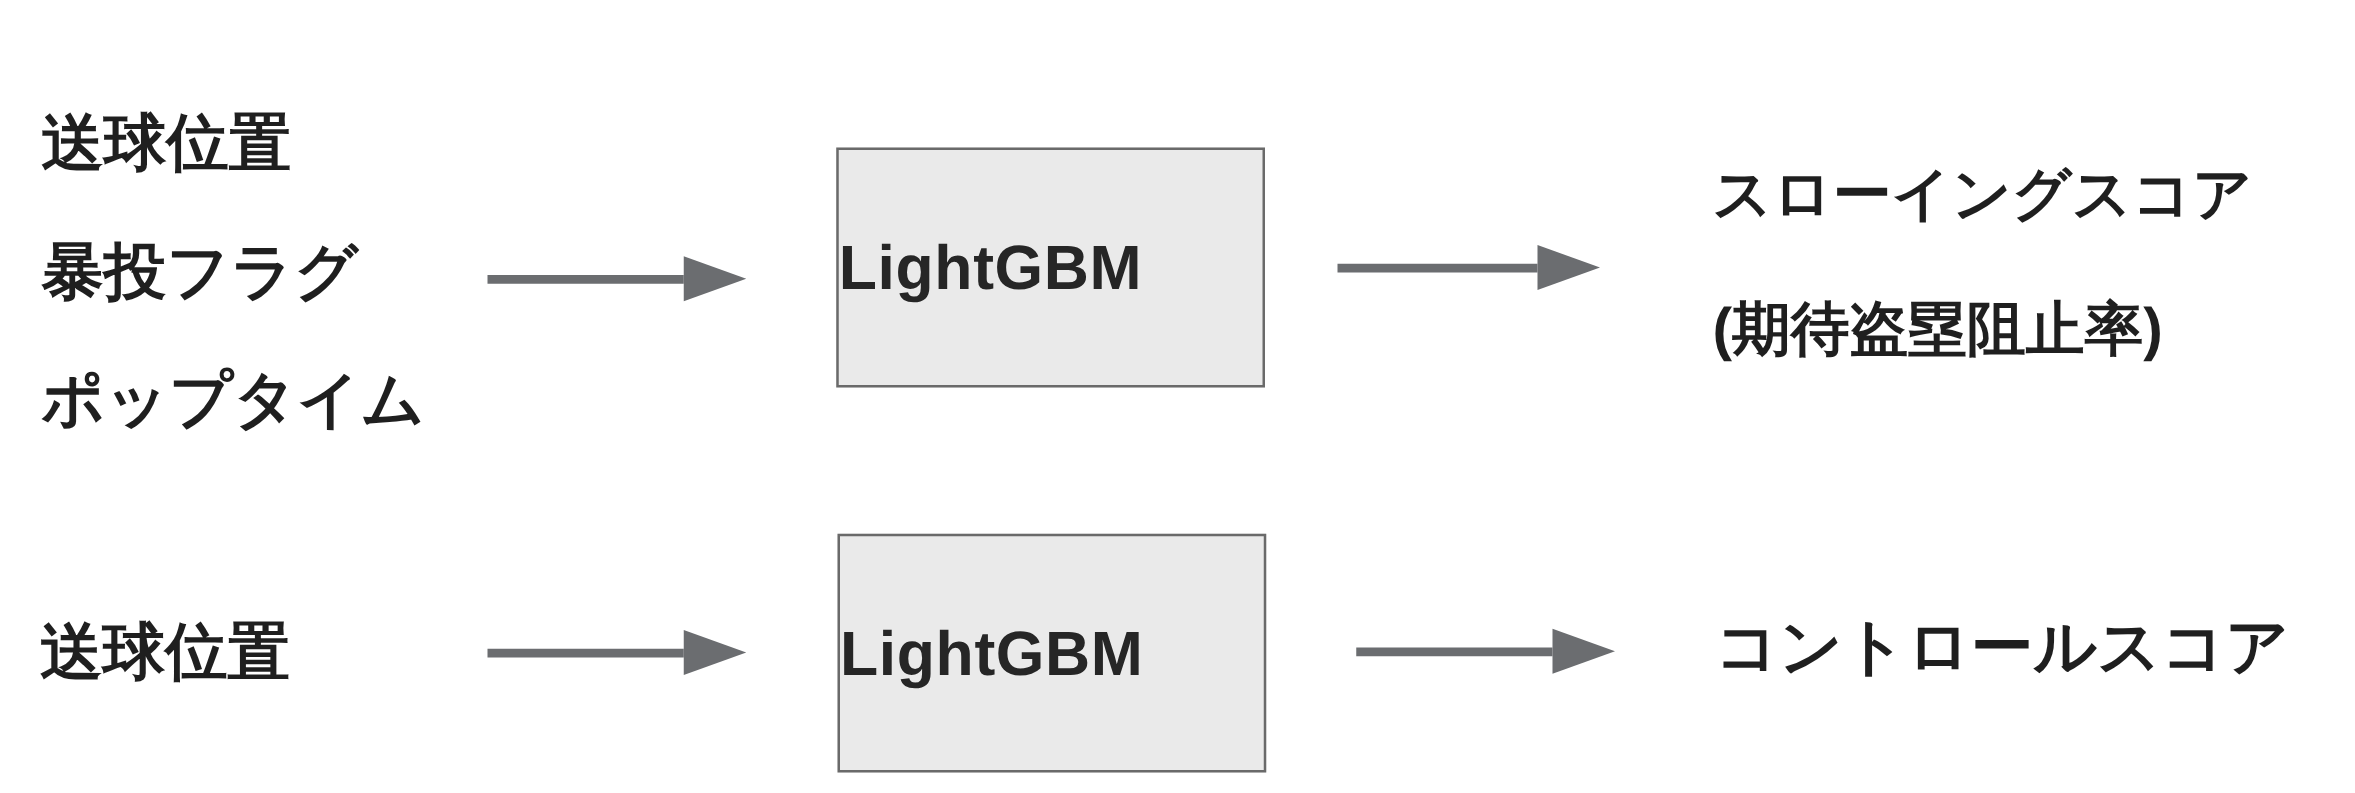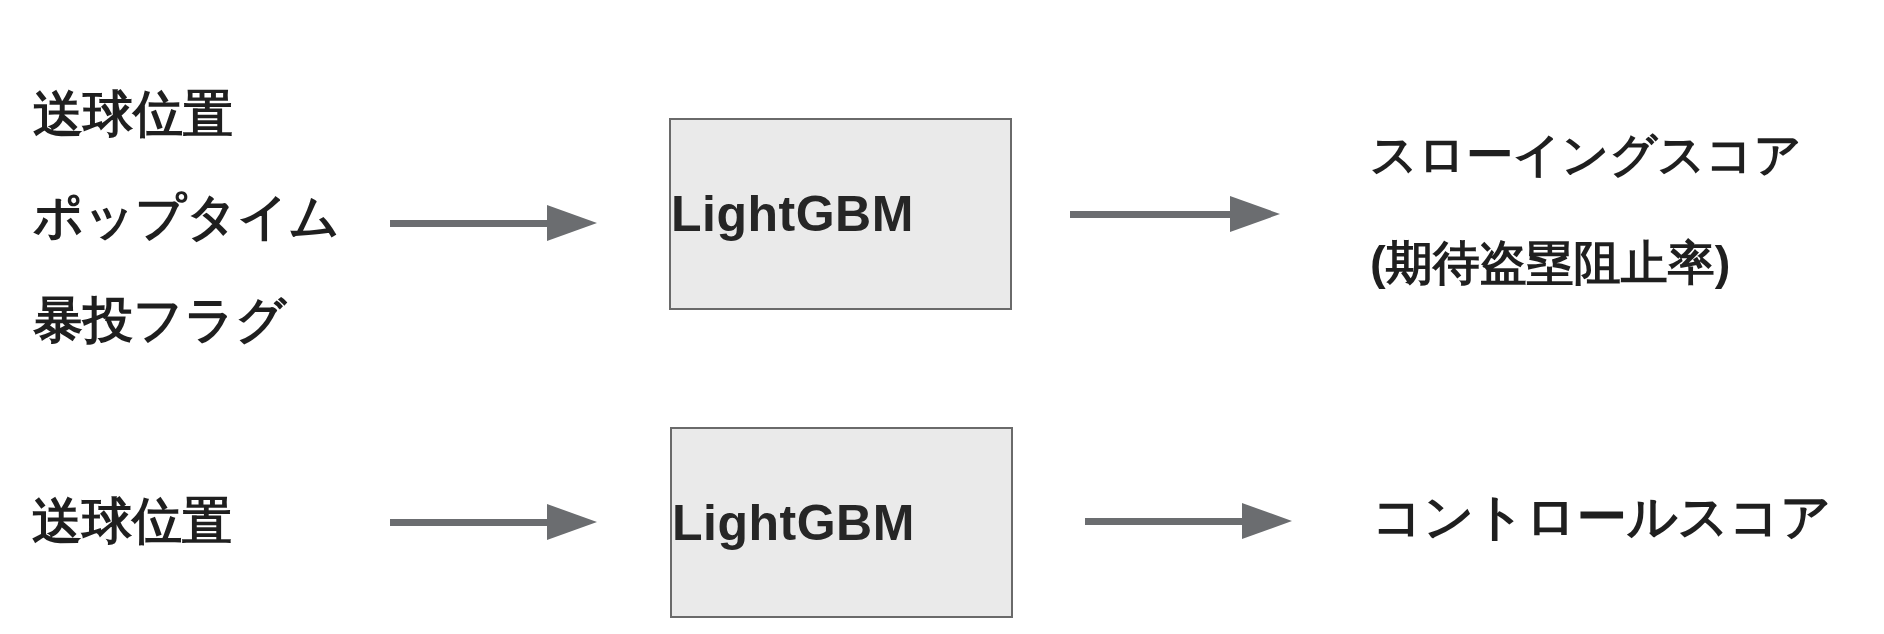--- a/index.html
+++ b/index.html
@@ -90,22 +90,22 @@
   .arrow-r2a2 { left: 1085px; top: 503px; width: 207px; }
 </style>
 </head>
 <body>
 
 <div class="canvas">
 
 
   <div class="inputs-top">
     <div class="jp-label">送球位置</div>
+    <div class="jp-label">暴投フラグ</div>
     <div class="jp-label">ポップタイム</div>
-    <div class="jp-label">暴投フラグ</div>
   </div>
 
   <div class="arrow arrow-r1a1">
     <div class="shaft"></div>
     <div class="head"></div>
   </div>
 
   <div class="model-box top-box">
     <div class="model-label">LightGBM</div>
   </div>

